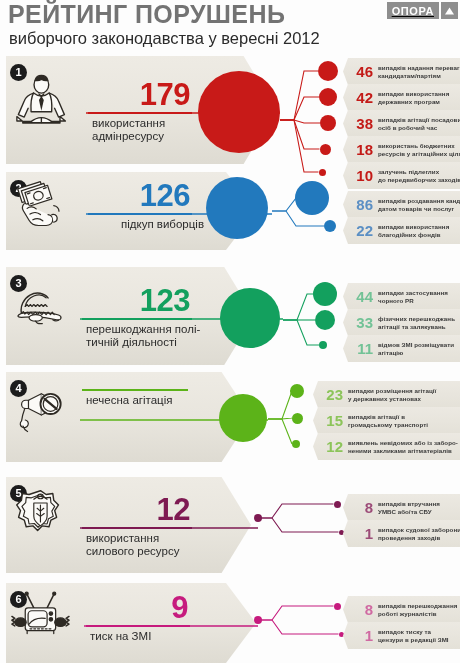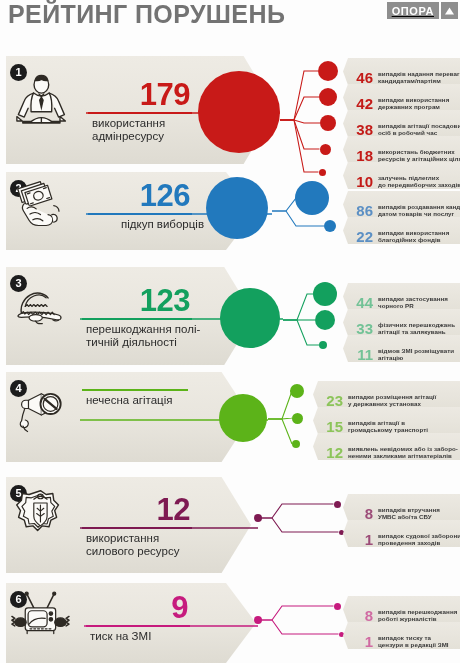--- a/index.html
+++ b/index.html
@@ -58,37 +58,38 @@
   }
 
   .mainbubble{position:absolute;border-radius:50%;}
   .connector{position:absolute;left:0;top:0;pointer-events:none;}
   .dot{position:absolute;border-radius:50%;}
 
   .sub{
     position:absolute;height:27px;
     background:linear-gradient(180deg,#ece9e2 0%,#e4e1d8 100%);
     clip-path:polygon(5px 0, 100% 0, 100% 100%, 5px 100%, 0 50%);
-    display:flex;align-items:flex-end;
+    display:flex;align-items:center;
   }
   .sub-num{
     width:23px;flex:0 0 23px;text-align:right;margin-left:7px;
     font-size:15px;font-weight:bold;line-height:15px;
   }
   .sub-txt{
     margin-left:5px;font-size:6.2px;line-height:7.6px;color:#3a3a3a;
     font-weight:bold;letter-spacing:.05px;
   }
   .sub-txt span{display:block;white-space:nowrap;}
 </style>
 </head>
 <body>
 
 <div class="header">
   <div class="title-main">РЕЙТИНГ ПОРУШЕНЬ</div>
+  <div class="title-sub">виборчого законодавства у вересні 2012</div>
   <div class="logo">
     <div class="logo-box">ОПОРА</div>
     <div class="logo-tri">
       <svg width="11" height="10" viewBox="0 0 11 10">
           <polygon points="5.5,1.5 10,8.5 1,8.5" fill="#ffffff"></polygon>
         </svg>
     </div>
   </div>
 </div>
 

